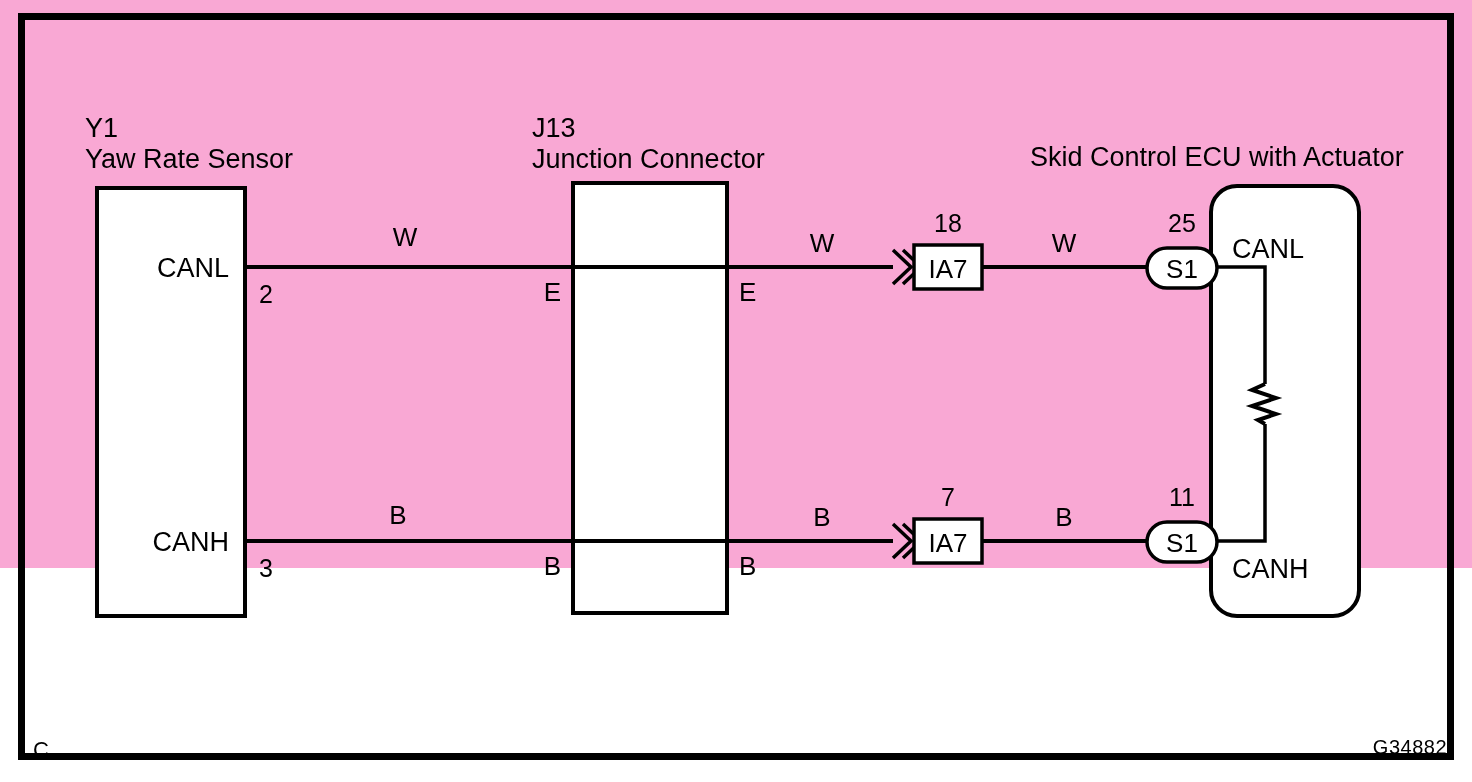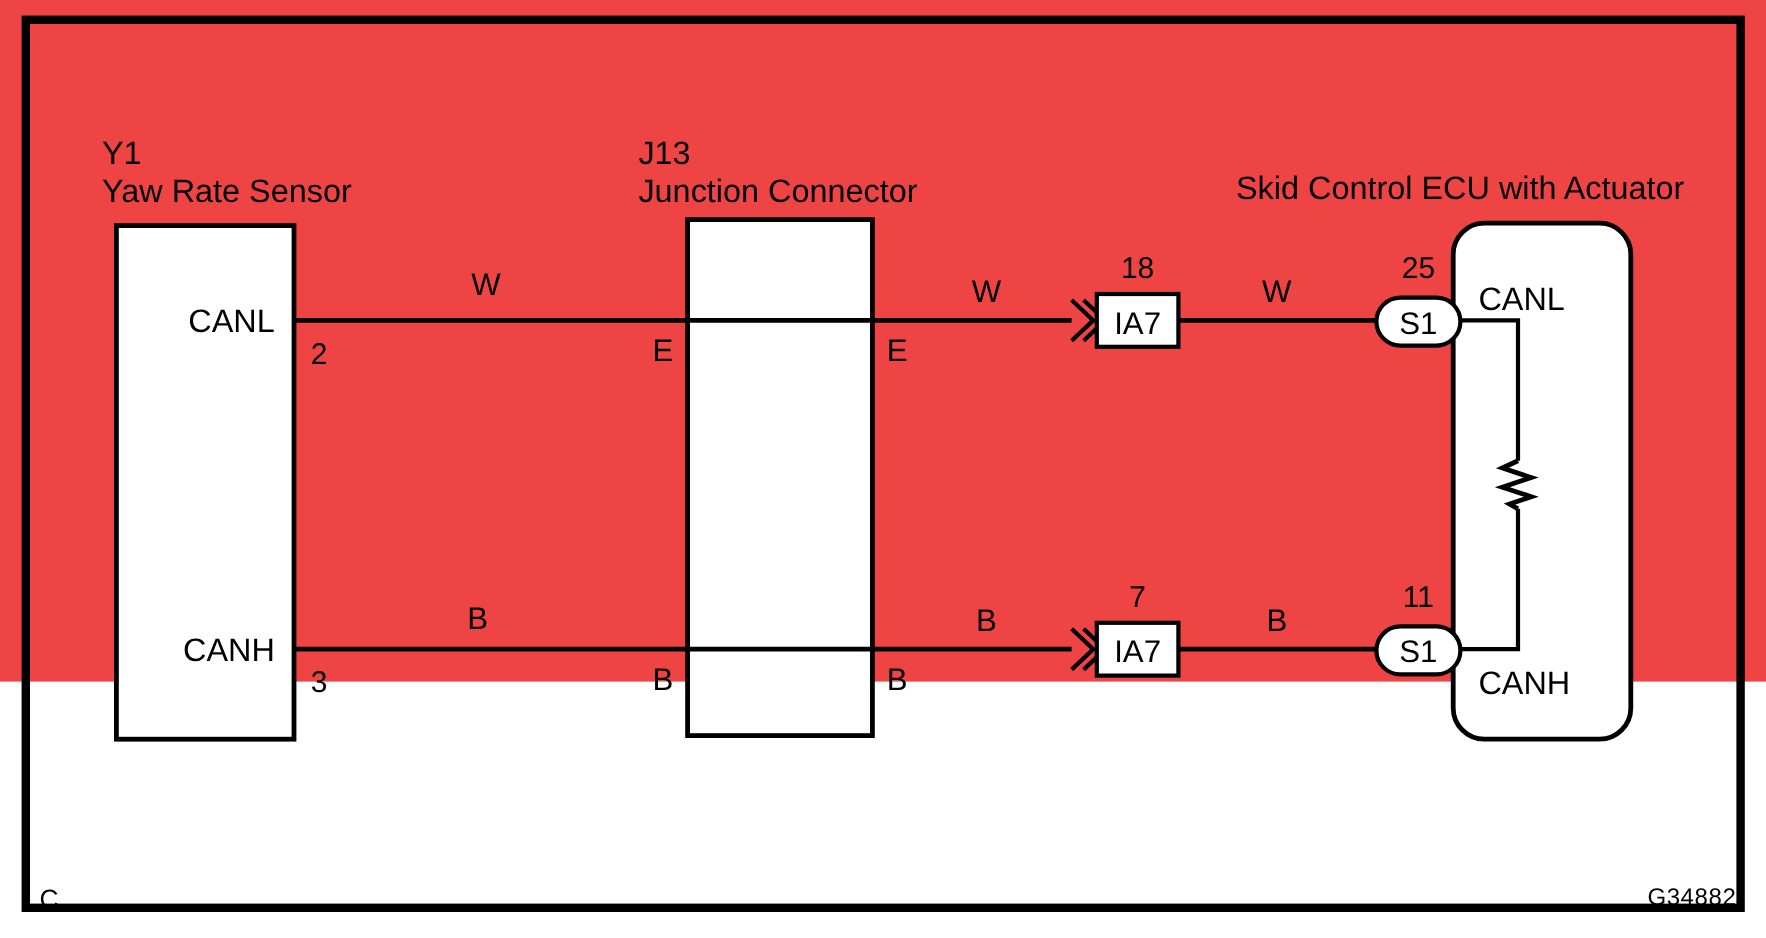--- a/index.html
+++ b/index.html
@@ -10,21 +10,21 @@
   body {
     width: 1472px;
     height: 782px;
     font-family: "Liberation Sans", sans-serif;
     overflow: hidden;
   }
   #stage {
     position: relative;
     width: 1472px;
     height: 568px;
-    background: #ef4444;
+    background: #f9a8d4;
   }
   svg#diagram {
     position: absolute;
     left: 0;
     top: 0;
     width: 1472px;
     height: 782px;
     display: block;
   }
   .outer-frame {

